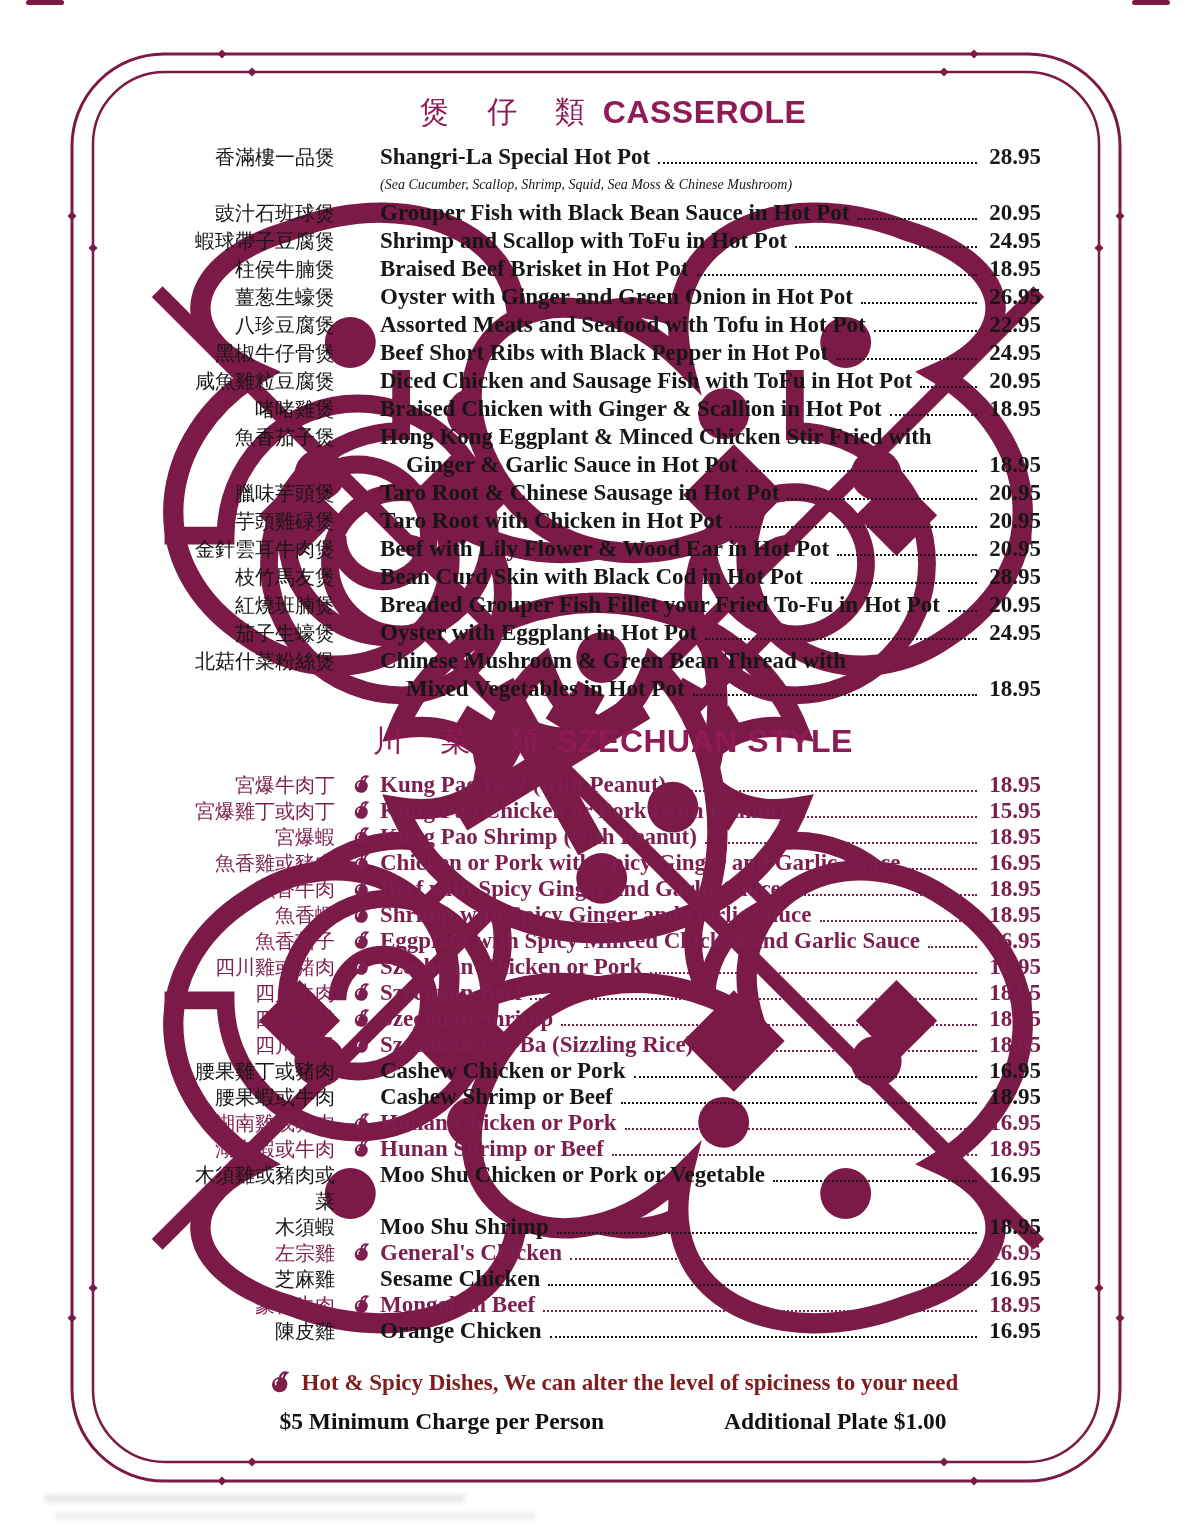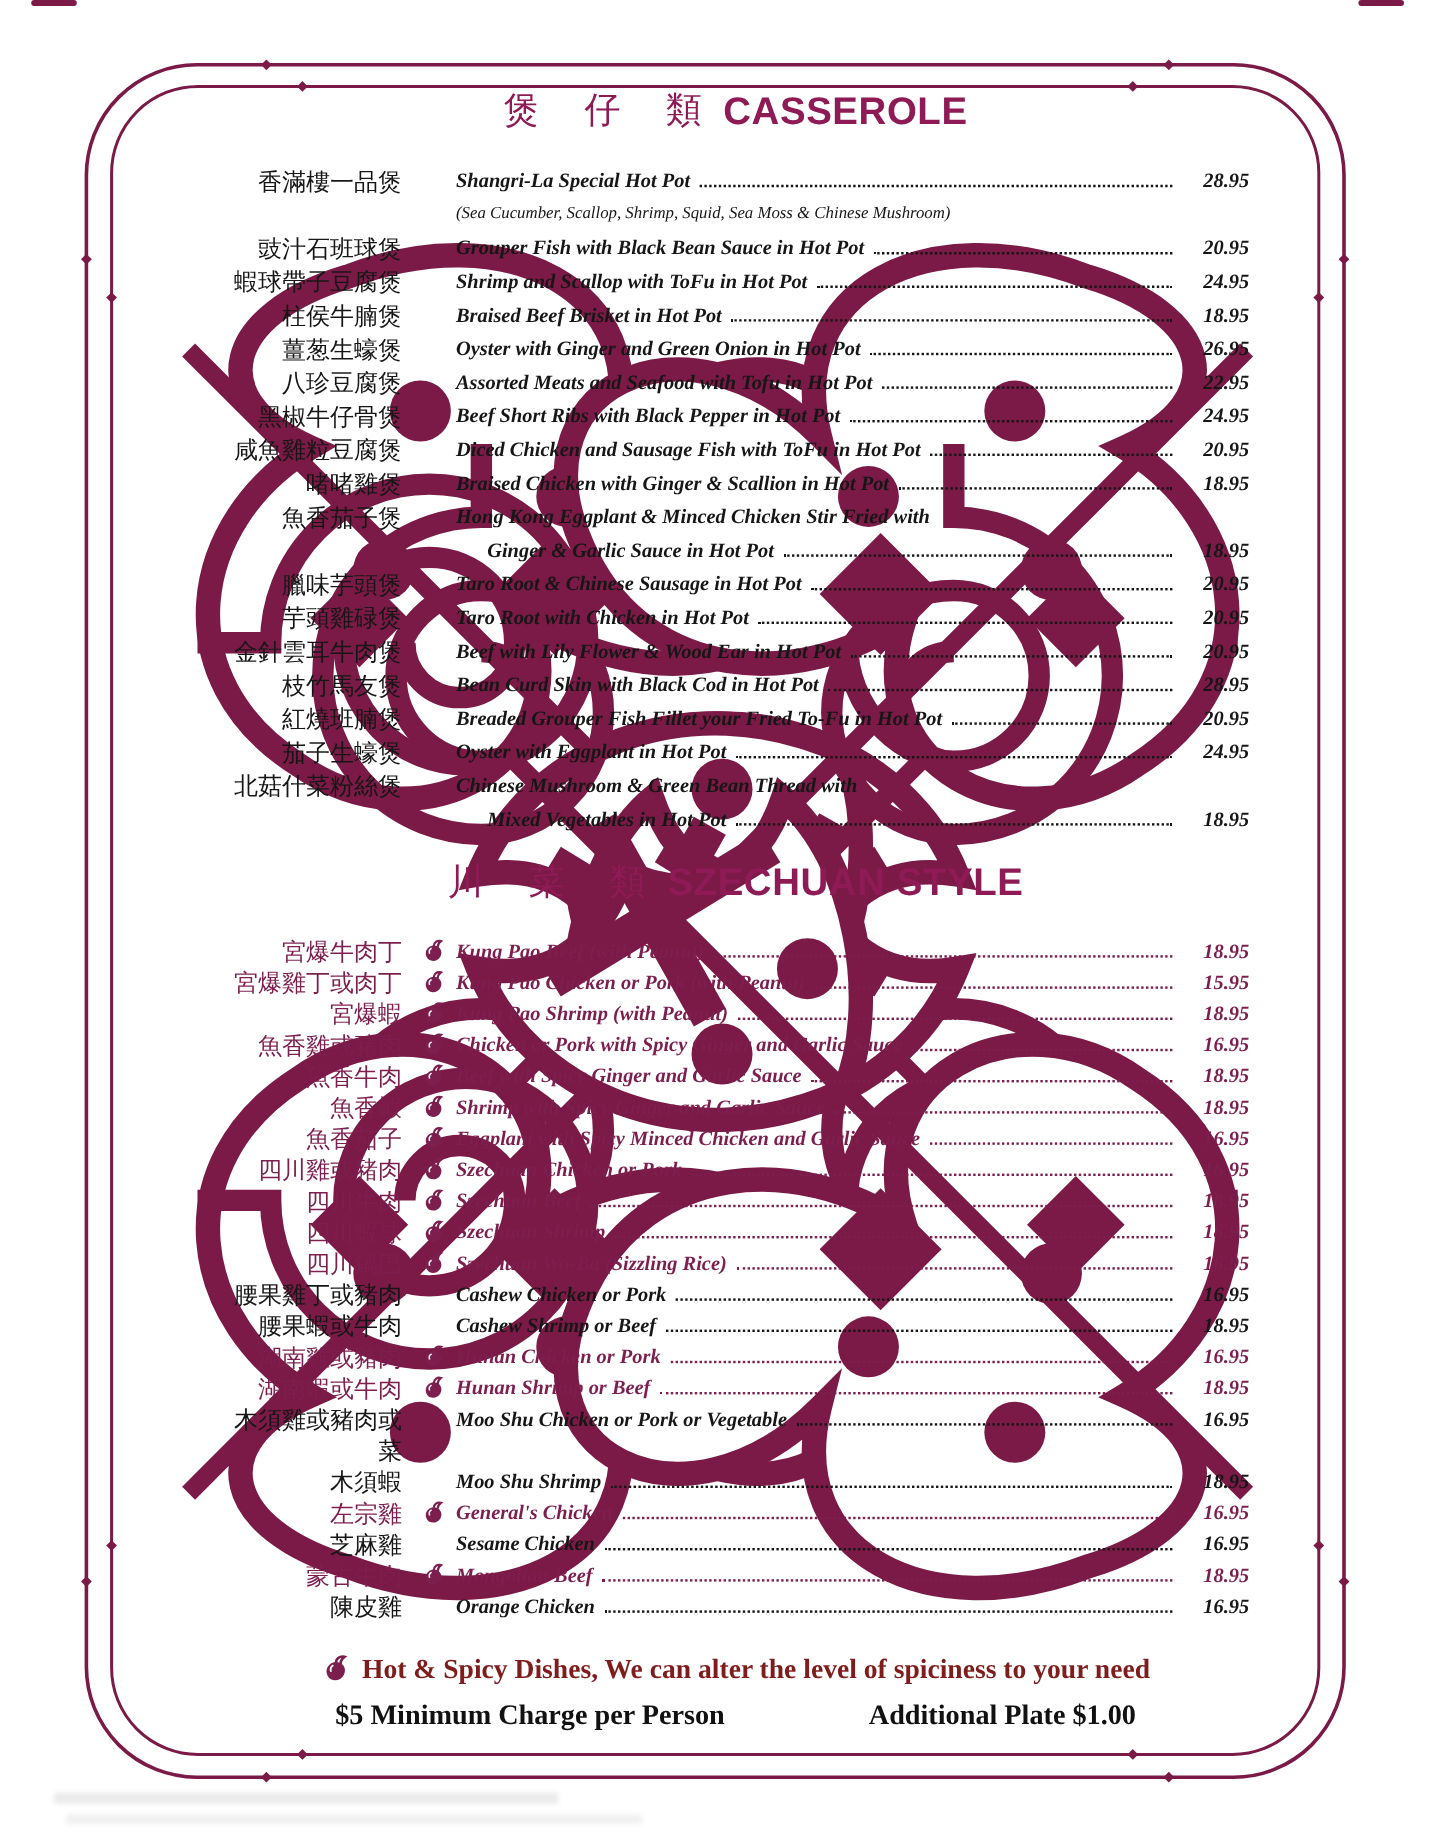--- a/index.html
+++ b/index.html
@@ -29,34 +29,34 @@
     vertical-align:middle;
   }
   .sec-title .en-t{
     color:#8e1b56;
     font-family:"Liberation Sans",sans-serif;
     font-weight:800;
     font-size:32px;
     letter-spacing:.5px;
     vertical-align:middle;
   }
-  .rows{margin-top:24px;}
+  .rows{margin-top:10px;}
   .rows.casserole .line{line-height:28px;}
   .rows.szechuan  .line{line-height:26px;}
   .row{display:flex;align-items:flex-start;}
   .row .cn{
     flex:none;width:150px;text-align:right;
     font-size:20px;
     font-family:"DejaVu Sans","Liberation Serif",serif;
     line-height:inherit;
   }
   .rows.casserole .row .cn{line-height:28px;}
   .rows.szechuan  .row .cn{line-height:26px;}
   .row .en{flex:1;position:relative;padding-left:45px;min-width:0;}
-  .line{display:flex;align-items:baseline;font-size:17px;font-style:italic;}
+  .line{display:flex;align-items:baseline;font-size:23px;}
   .dish{font-weight:bold;white-space:nowrap;}
   .leader{
     flex:1;
     border-bottom:2.5px dotted currentColor;
     margin:0 6px 5px 8px;
     min-width:18px;
   }
   .price{font-weight:bold;min-width:58px;text-align:right;white-space:nowrap;}
   .line2{padding-left:26px;}
   .subline{
@@ -154,21 +154,21 @@
       </g>
 
     <g fill="#7b1a46">
       <rect x="26" y="0" width="38" height="5" rx="2.5"></rect>
       <rect x="1132" y="0" width="38" height="5" rx="2.5"></rect>
     </g>
   </svg>
 
   <div class="ghost"></div>
 
-  <div class="content" style="padding-top:72px;">
+  <div class="content" style="padding-top:92px;">
 
     <div class="sec-title">
       <span class="cn-t">煲 仔 類</span>
       <span class="en-t">CASSEROLE</span>
     </div>
     <div class="rows casserole">
         <div class="row">
       <div class="cn">香滿樓一品煲</div>
       <div class="en">
 

